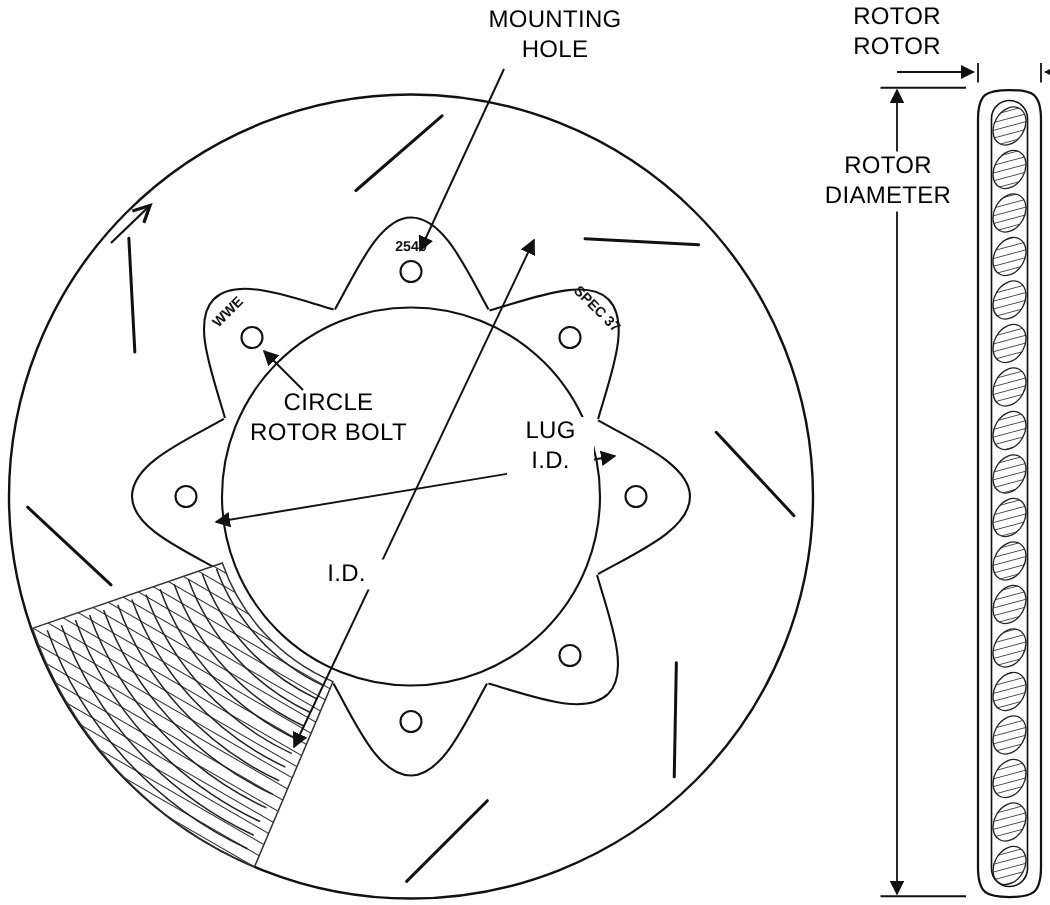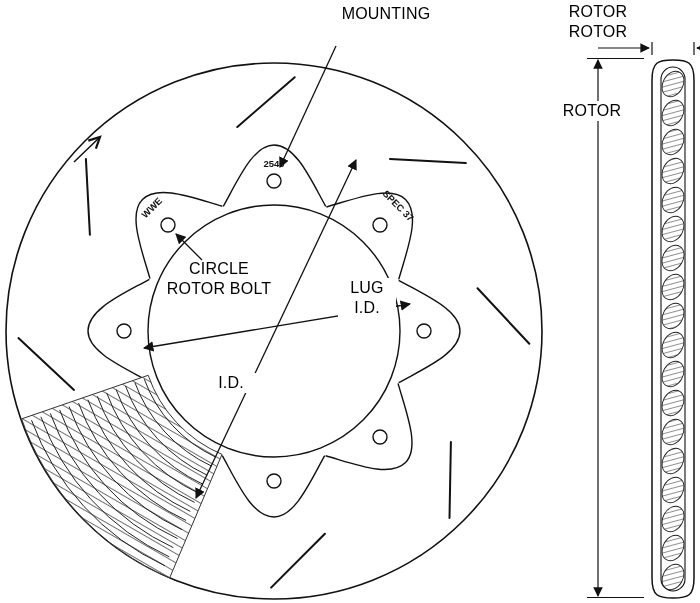--- a/index.html
+++ b/index.html
@@ -138,31 +138,33 @@
     <line x1="694" y1="42" x2="694" y2="55"></line>
     <line x1="598" y1="48" x2="649" y2="48" marker-end="url(#arr)"></line>
     <line x1="706" y1="48" x2="697" y2="48" marker-end="url(#arr)"></line>
 
     <line x1="587" y1="58.5" x2="644" y2="58.5"></line>
     <line x1="587" y1="597.5" x2="644" y2="597.5"></line>
     <line x1="598" y1="60" x2="598" y2="596" marker-start="url(#arr)" marker-end="url(#arr)"></line>
   </g>
 </svg>
 
-<div class="label" style="left:326px;top:4px;width:120px;">
+<div class="label" style="left:310px;top:4px;width:120px;">
   <span class="lbl-line">MOUNTING</span>
+  <span class="lbl-line">HOLE</span>
 </div>
 
 <div class="label" style="left:556px;top:2px;width:84px;">
   <span class="lbl-line">ROTOR</span>
   <span class="lbl-line">ROTOR</span>
 </div>
 
 <div class="label masked" style="left:543px;top:101px;width:94px;">
   <span class="lbl-line">ROTOR</span>
+  <span class="lbl-line">DIAMETER</span>
 </div>
 
 <div class="label" style="left:164px;top:259px;width:110px;">
   <span class="lbl-line">CIRCLE</span>
   <span class="lbl-line">ROTOR BOLT</span>
 </div>
 
 <div class="label masked" style="left:338px;top:278px;width:54px;">
   <span class="lbl-line">LUG</span>
   <span class="lbl-line">I.D.</span>

